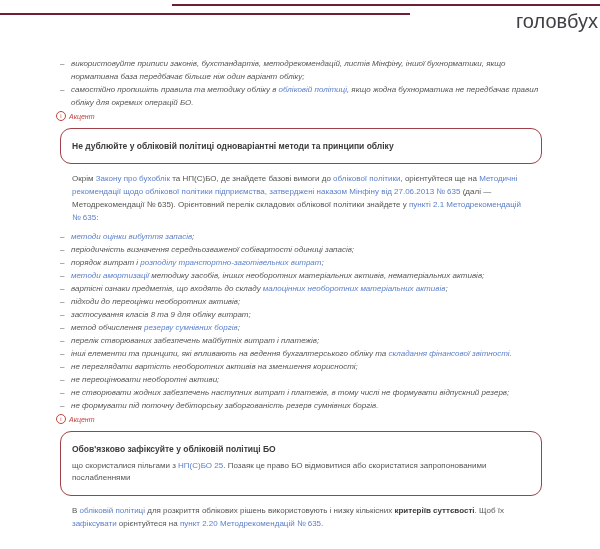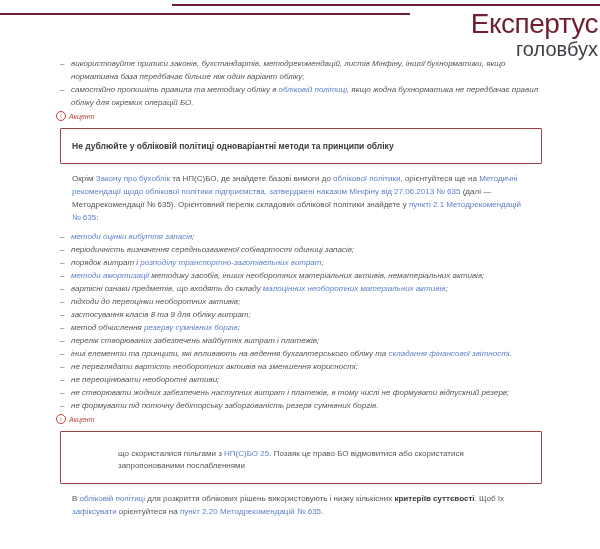--- a/index.html
+++ b/index.html
@@ -28,34 +28,33 @@
   
   .akcent{display:flex;align-items:center;height:12px;margin:1px 0 2px -4px;color:#c0443f;}
   .akcent-icon{
     display:inline-flex;align-items:center;justify-content:center;
     width:8px;height:8px;border:1px solid #c0443f;border-radius:50%;
     font-size:6px;line-height:1;color:#c0443f;margin-right:3px;flex:0 0 8px;
   }
   .akcent-label{font-size:7px;font-style:italic;}
   
   .callout{
-    border:1px solid #a04048;border-radius:1px;
+    border:1px solid #a04048;border-radius:11px;
     padding:11px 11px;margin:6px 0 8px 0;
   }
   .callout-title{font-weight:bold;font-size:8.5px;color:#3a3a3a;line-height:12px;}
-  .callout-body{margin-top:5px;line-height:12px;margin-left:46px;}
+  .callout-body{margin-top:5px;line-height:12px;}
 </style>
 </head>
 <body>
 
 <div class="header">
   <div class="rule rule-top"></div>
   <div class="rule rule-bottom"></div>
   <div class="logo">
-    <div class="logo-title">Експертус</div>
     <div class="logo-sub">головбух</div>
   </div>
 </div>
 
 <div class="content">
 
   <div class="bullet-list">
       <div class="bullet-item">
         <span class="dash">–</span>
         <span class="bullet-text"><span>використовуйте приписи законів, бухстандартів, методрекомендацій, листів Мінфіну, іншої бухнорматики, якщо нормативна база передбачає більше ніж один варіант обліку;</span></span>
@@ -139,18 +138,19 @@
         <span class="bullet-text"><span>не формувати під поточну дебіторську заборгованість резерв сумнівних боргів.</span></span>
       </div>
     </div>
 
   <div class="akcent">
     <span class="akcent-icon">і</span>
     <span class="akcent-label">Акцент</span>
   </div>
 
   <div class="callout">
+    <div class="callout-title">Обов'язково зафіксуйте у обліковій політиці БО</div>
     <div class="callout-body"><span>що скористалися пільгами з </span><span class="link">НП(С)БО 25</span><span>. Позаяк це право БО відмовитися або скористатися запропонованими послабленнями</span></div>
   </div>
 
   <div class="para"><span>В </span><span class="link">обліковій політиці</span><span> для розкриття облікових рішень використовують і низку кількісних </span><span class="bold">критеріїв суттєвості</span><span>. Щоб їх </span><span class="link">зафіксувати</span><span> орієнтуйтеся на </span><span class="link">пункт 2.20 Методрекомендацій № 635</span><span>.</span></div>
 
 </div>
 
 </body></html>

